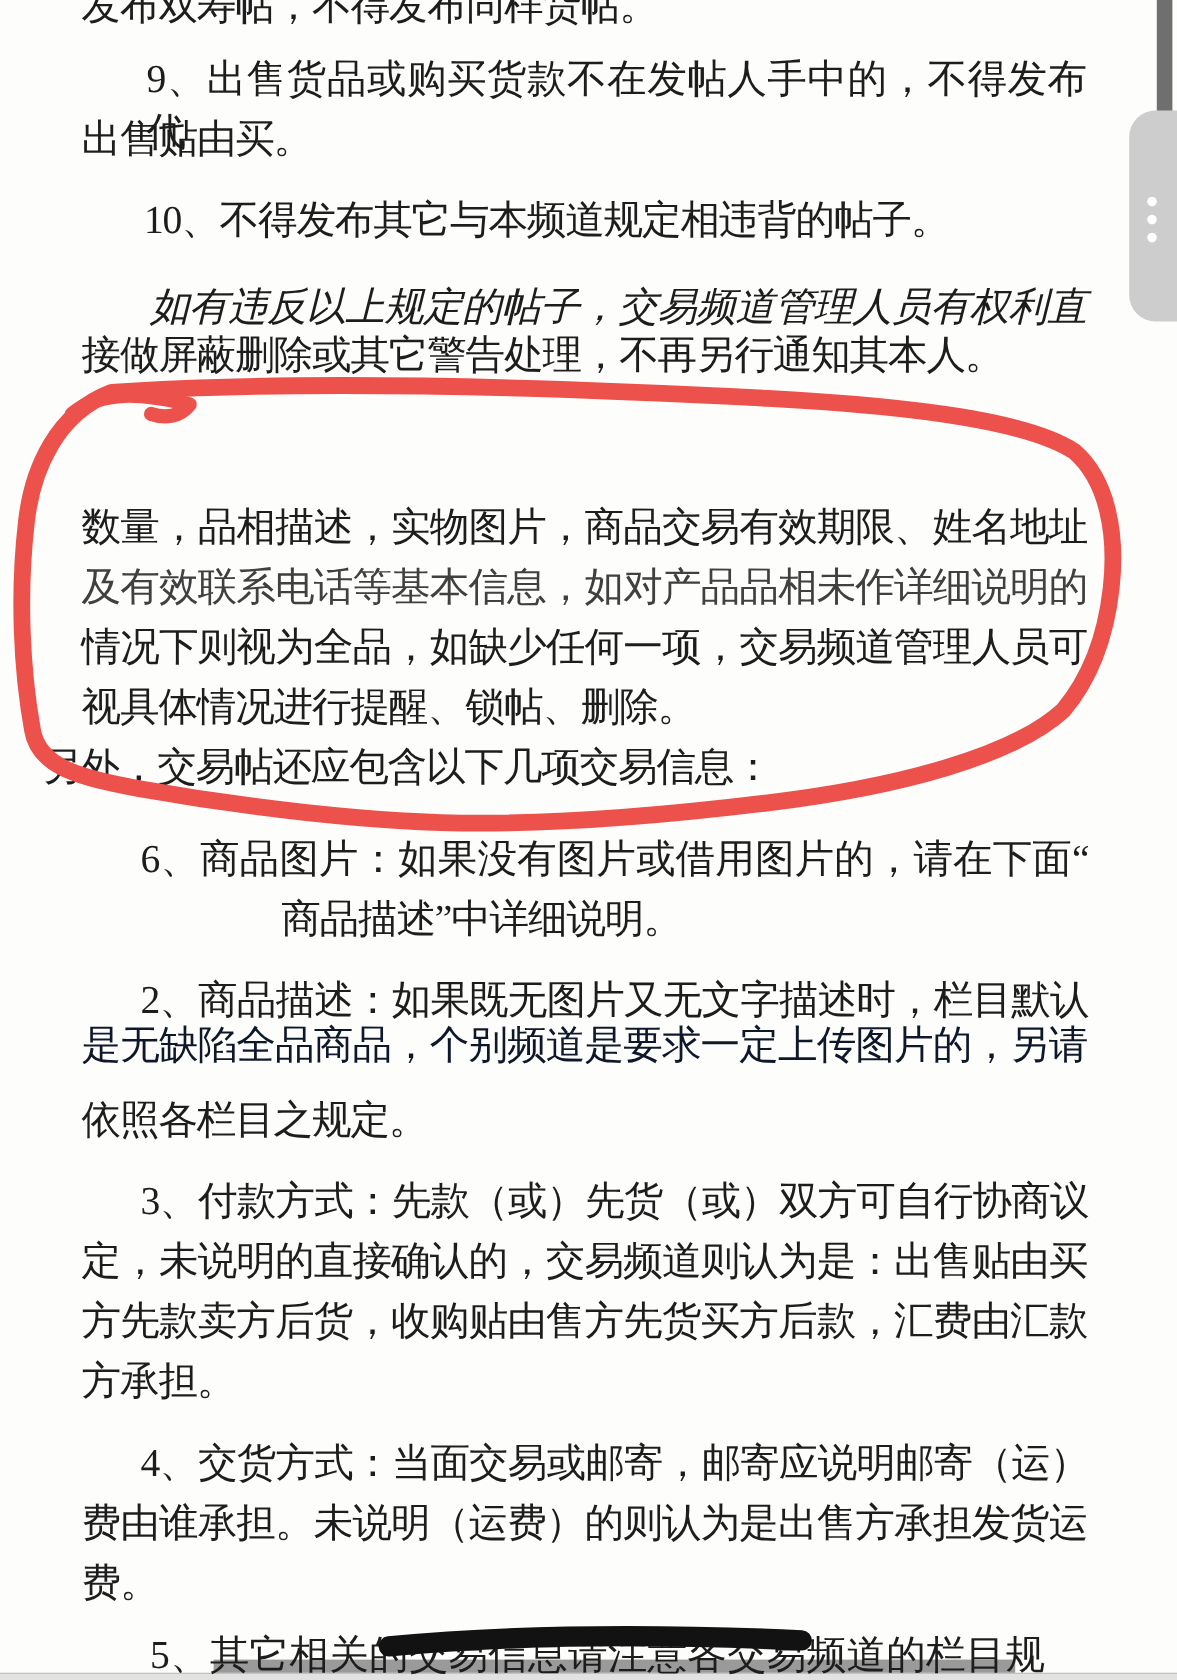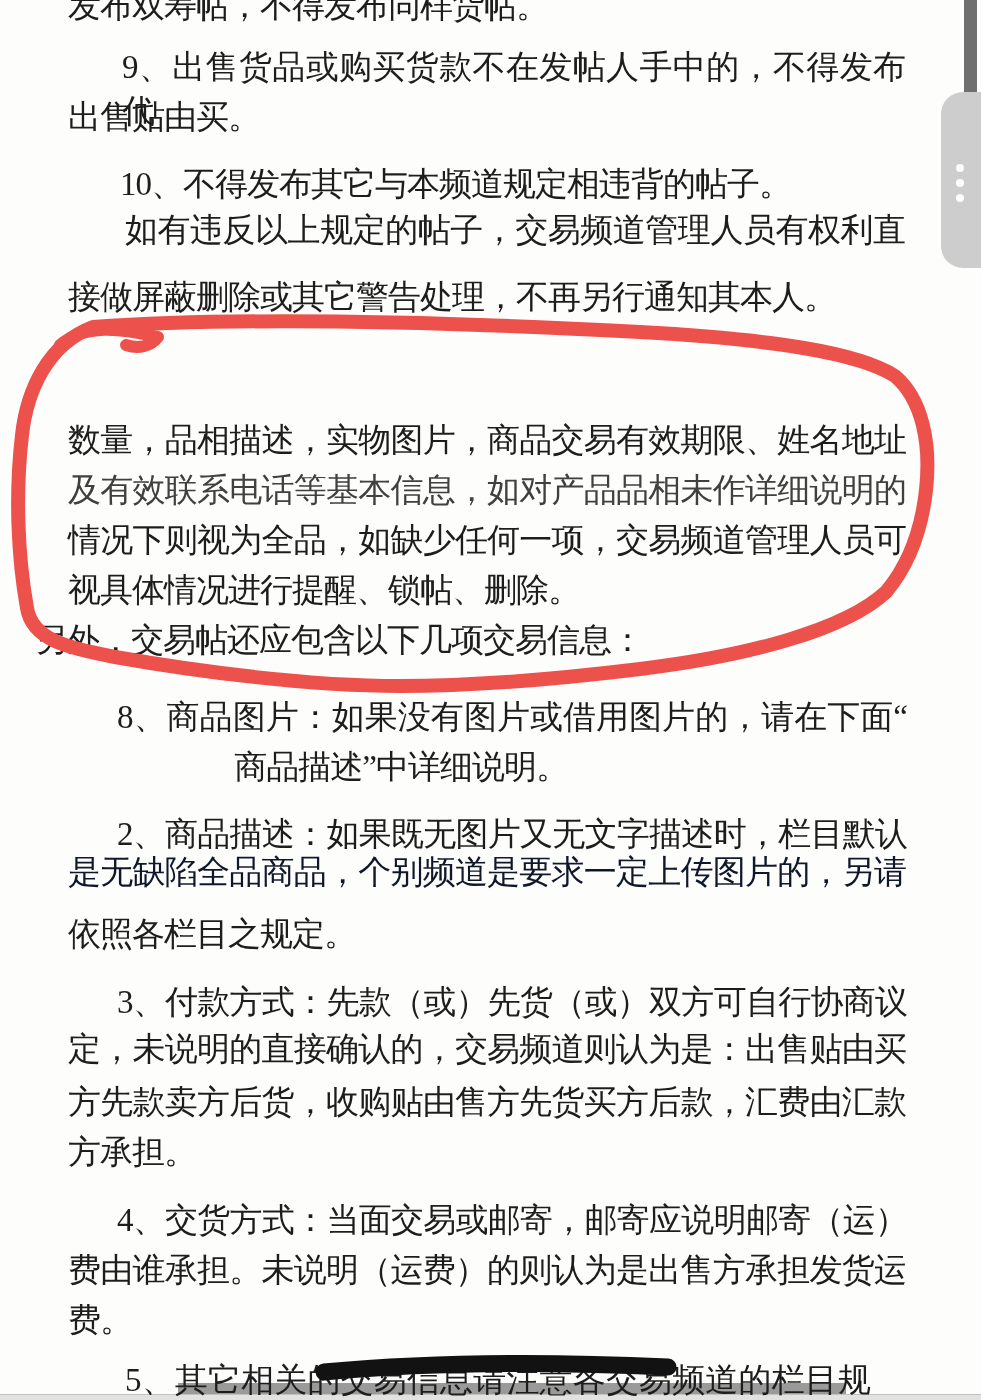--- a/index.html
+++ b/index.html
@@ -37,34 +37,34 @@
 <div id="page">
 
   <div id="gray-underline" style="left: 178px; top: 1383px; width: 668px; height: 14px; background: rgb(154, 154, 154);"></div>
 
   <div id="doc-text">
 
   <div class="text-line" style="left: 68px; top: -16px; width: 500px; color: rgb(29, 29, 29);">发布双寿帖，不得发布同样货帖。</div>
       <div class="text-line justify" style="left: 122px; top: 45px; width: 783px; color: rgb(29, 29, 29);">9、出售货品或购买货款不在发帖人手中的，不得发布代</div>
       <div class="text-line" style="left: 68px; top: 95px; width: 400px; color: rgb(29, 29, 29);">出售贴由买。</div>
       <div class="text-line" style="left: 120px; top: 162px; width: 700px; color: rgb(29, 29, 29);">10、不得发布其它与本频道规定相违背的帖子。</div>
-      <div class="text-line justify" style="left: 125px; top: 208px; width: 780px; color: rgb(29, 29, 29);">如有违反以上规定的帖子，交易频道管理人员有权利直</div>
+      <div class="text-line justify" style="left: 125px; top: 235px; width: 780px; color: rgb(29, 29, 29); font-style: italic;">如有违反以上规定的帖子，交易频道管理人员有权利直</div>
       <div class="text-line" style="left: 68px; top: 275px; width: 800px; color: rgb(29, 29, 29); font-family: Liberation Serif, serif;">接做屏蔽删除或其它警告处理，不再另行通知其本人。</div>
       <div class="text-line justify" style="left: 68px; top: 418px; width: 838px; color: rgb(29, 29, 29);">数量，品相描述，实物图片，商品交易有效期限、姓名地址</div>
       <div class="text-line justify" style="left: 68px; top: 468px; width: 838px; color: #404040;">及有效联系电话等基本信息，如对产品品相未作详细说明的</div>
       <div class="text-line justify" style="left: 68px; top: 518px; width: 838px; color: rgb(29, 29, 29);">情况下则视为全品，如缺少任何一项，交易频道管理人员可</div>
       <div class="text-line" style="left: 68px; top: 568px; width: 800px; color: rgb(29, 29, 29);">视具体情况进行提醒、锁帖、删除。</div>
       <div class="text-line" style="left: 35px; top: 618px; width: 700px; color: rgb(29, 29, 29);">另外，交易帖还应包含以下几项交易信息：</div>
-      <div class="text-line justify" style="left: 117px; top: 695px; width: 790px; color: rgb(29, 29, 29);">8、商品图片：如果没有图片或借用图片的，请在下面“</div>
+      <div class="text-line justify" style="left: 117px; top: 695px; width: 790px; color: rgb(29, 29, 29);">6、商品图片：如果没有图片或借用图片的，请在下面“</div>
       <div class="text-line" style="left: 68px; top: 745px; width: 500px; color: rgb(29, 29, 29); text-align: right;">商品描述”中详细说明。</div>
       <div class="text-line justify" style="left: 117px; top: 812px; width: 790px; color: rgb(29, 29, 29);">2、商品描述：如果既无图片又无文字描述时，栏目默认</div>
       <div class="text-line justify" style="left: 68px; top: 850px; width: 838px; color: #0f172a;">是无缺陷全品商品，个别频道是要求一定上传图片的，另请</div>
       <div class="text-line" style="left: 68px; top: 912px; width: 500px; color: rgb(29, 29, 29);">依照各栏目之规定。</div>
       <div class="text-line justify" style="left: 117px; top: 980px; width: 790px; color: rgb(29, 29, 29);">3、付款方式：先款（或）先货（或）双方可自行协商议</div>
-      <div class="text-line justify" style="left: 68px; top: 1030px; width: 838px; color: rgb(29, 29, 29); font-family: Liberation Mono, monospace;">定，未说明的直接确认的，交易频道则认为是：出售贴由买</div>
+      <div class="text-line justify" style="left: 68px; top: 1030px; width: 838px; color: rgb(29, 29, 29);">定，未说明的直接确认的，交易频道则认为是：出售贴由买</div>
       <div class="text-line justify" style="left: 68px; top: 1080px; width: 838px; color: rgb(29, 29, 29);">方先款卖方后货，收购贴由售方先货买方后款，汇费由汇款</div>
       <div class="text-line" style="left: 68px; top: 1130px; width: 300px; color: rgb(29, 29, 29);">方承担。</div>
       <div class="text-line justify" style="left: 117px; top: 1198px; width: 790px; color: rgb(29, 29, 29);">4、交货方式：当面交易或邮寄，邮寄应说明邮寄（运）</div>
       <div class="text-line justify" style="left: 68px; top: 1248px; width: 838px; color: rgb(29, 29, 29);">费由谁承担。未说明（运费）的则认为是出售方承担发货运</div>
       <div class="text-line" style="left: 68px; top: 1298px; width: 300px; color: rgb(29, 29, 29);">费。</div>
       <div class="text-line justify" style="left: 125px; top: 1358px; width: 745px; color: rgb(29, 29, 29);">5、其它相关的交易信息请注意各交易频道的栏目规定。</div>
     </div>
 
   <svg id="annot-svg" class="layer-annot" width="981" height="1400" viewBox="0 0 981 1400">
     <path id="red-circle" d="M 93 327

